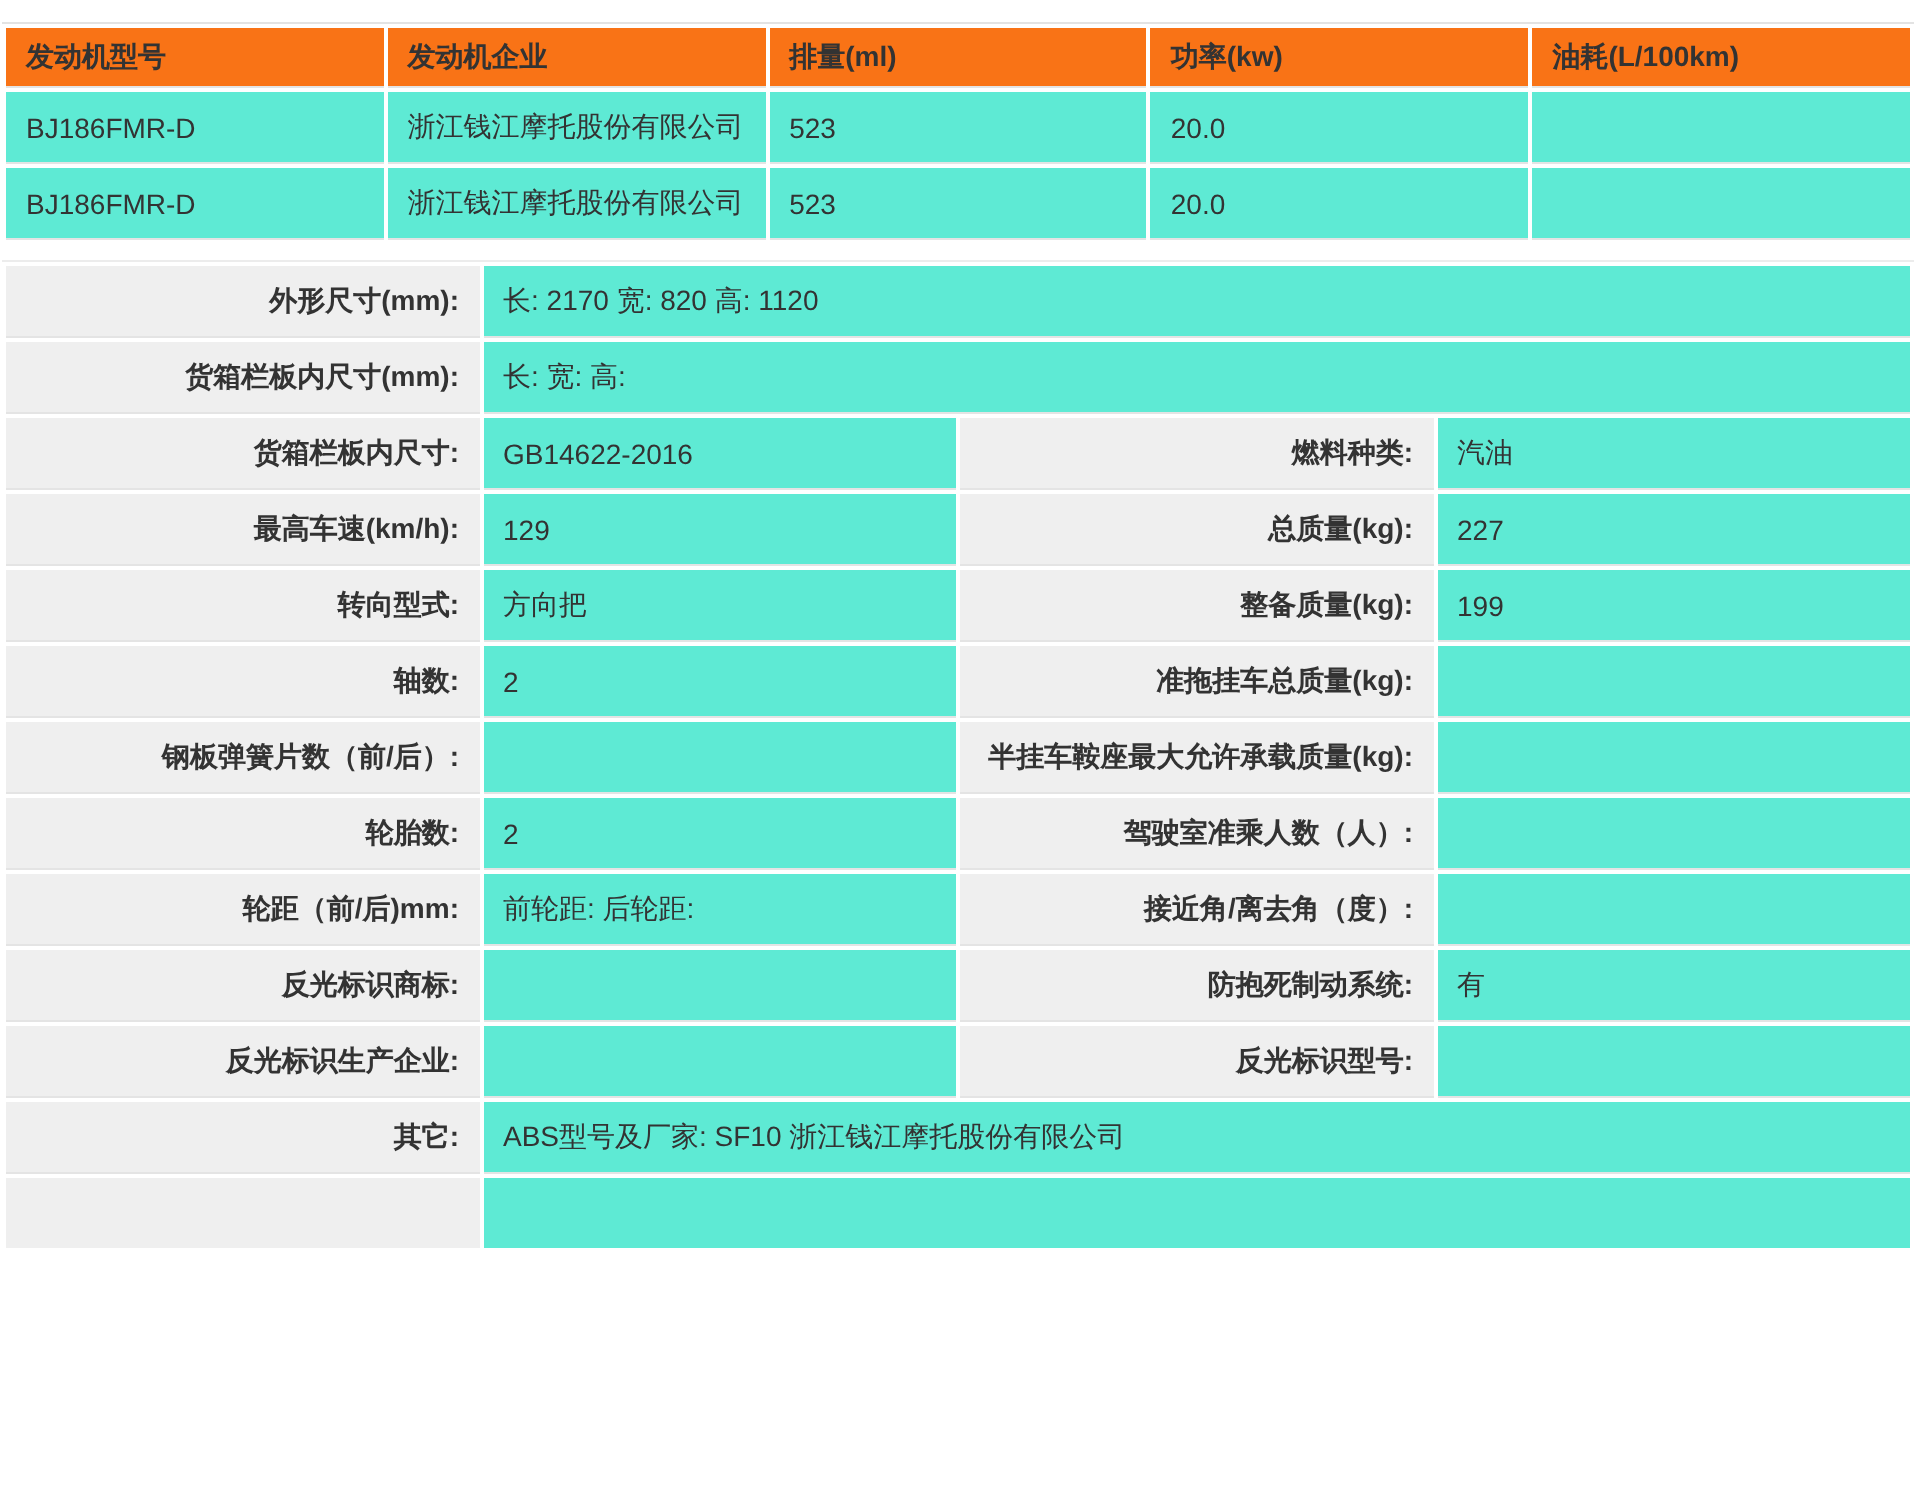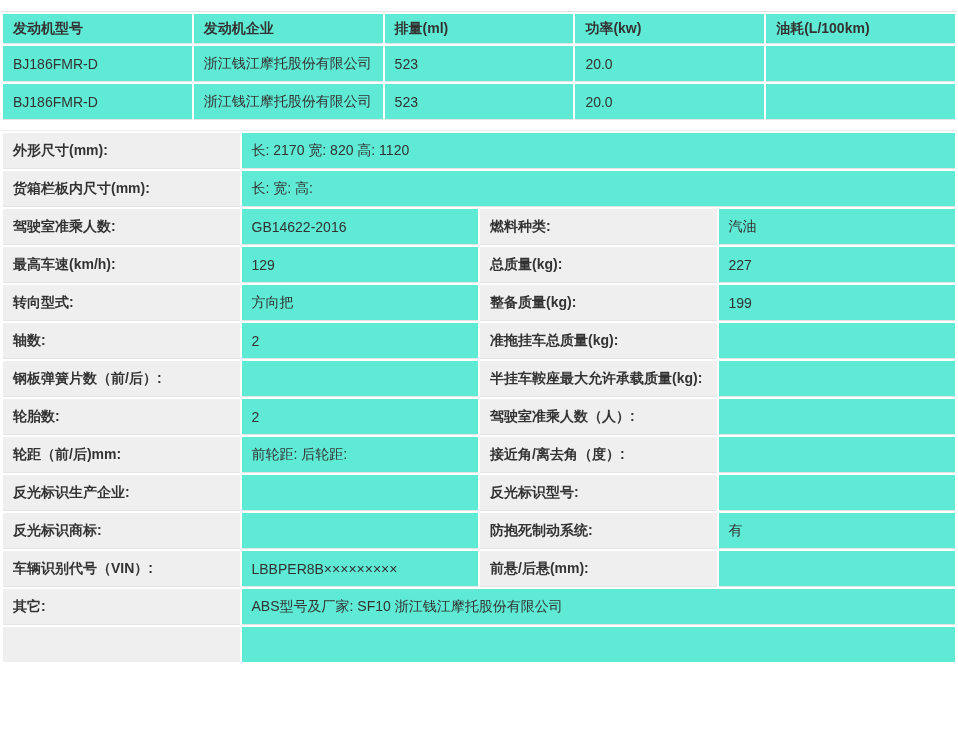--- a/index.html
+++ b/index.html
@@ -33,32 +33,33 @@
     padding: 0 10px;
     height: 35px;
     overflow: hidden;
     white-space: nowrap;
     vertical-align: middle;
     text-align: left;
     border-bottom: 1px solid #e4e4e4;
     box-sizing: content-box;
   }
   thead th {
-    background: #5eead4;
+    background: #f97316;
     font-weight: bold;
     height: 29px;
     margin-top: 39px;
   }
   td {
     background: #5eead4;
     font-weight: normal;
   }
   th.label {
     background: #efefef;
     font-weight: bold;
+    text-align: right;
   }
   tr.partial th, tr.partial td {
     border-bottom: none;
   }
   .engine col { width: 20%; }
   .spec col  { width: 25%; }
 </style>
 </head>
 <body>
 
@@ -109,21 +110,21 @@
     <tbody id="spec-body">
         <tr>
           <th class="label">外形尺寸(mm):</th>
           <td colspan="3">长: 2170 宽: 820 高: 1120</td>
         </tr>
         <tr>
           <th class="label">货箱栏板内尺寸(mm):</th>
           <td colspan="3">长: 宽: 高:</td>
         </tr>
         <tr>
-          <th class="label">驾驶室准乘人数:</th>
+          <th class="label">货箱栏板内尺寸:</th>
           <td>GB14622-2016</td>
           <th class="label">燃料种类:</th>
           <td>汽油</td>
         </tr>
         <tr>
           <th class="label">最高车速(km/h):</th>
           <td>129</td>
           <th class="label">总质量(kg):</th>
           <td>227</td>
         </tr>
@@ -151,35 +152,29 @@
           <th class="label">驾驶室准乘人数（人）:</th>
           <td></td>
         </tr>
         <tr>
           <th class="label">轮距（前/后)mm:</th>
           <td>前轮距: 后轮距:</td>
           <th class="label">接近角/离去角（度）:</th>
           <td></td>
         </tr>
         <tr>
-          <th class="label">反光标识生产企业:</th>
-          <td></td>
-          <th class="label">反光标识型号:</th>
-          <td></td>
-        </tr>
-        <tr>
           <th class="label">反光标识商标:</th>
           <td></td>
           <th class="label">防抱死制动系统:</th>
           <td>有</td>
         </tr>
         <tr>
-          <th class="label">车辆识别代号（VIN）:</th>
-          <td>LBBPER8B×××××××××</td>
-          <th class="label">前悬/后悬(mm):</th>
+          <th class="label">反光标识生产企业:</th>
+          <td></td>
+          <th class="label">反光标识型号:</th>
           <td></td>
         </tr>
         <tr>
           <th class="label">其它:</th>
           <td colspan="3">ABS型号及厂家: SF10 浙江钱江摩托股份有限公司</td>
         </tr>
         <tr class="partial">
           <th class="label"></th>
           <td colspan="3"></td>
         </tr>

